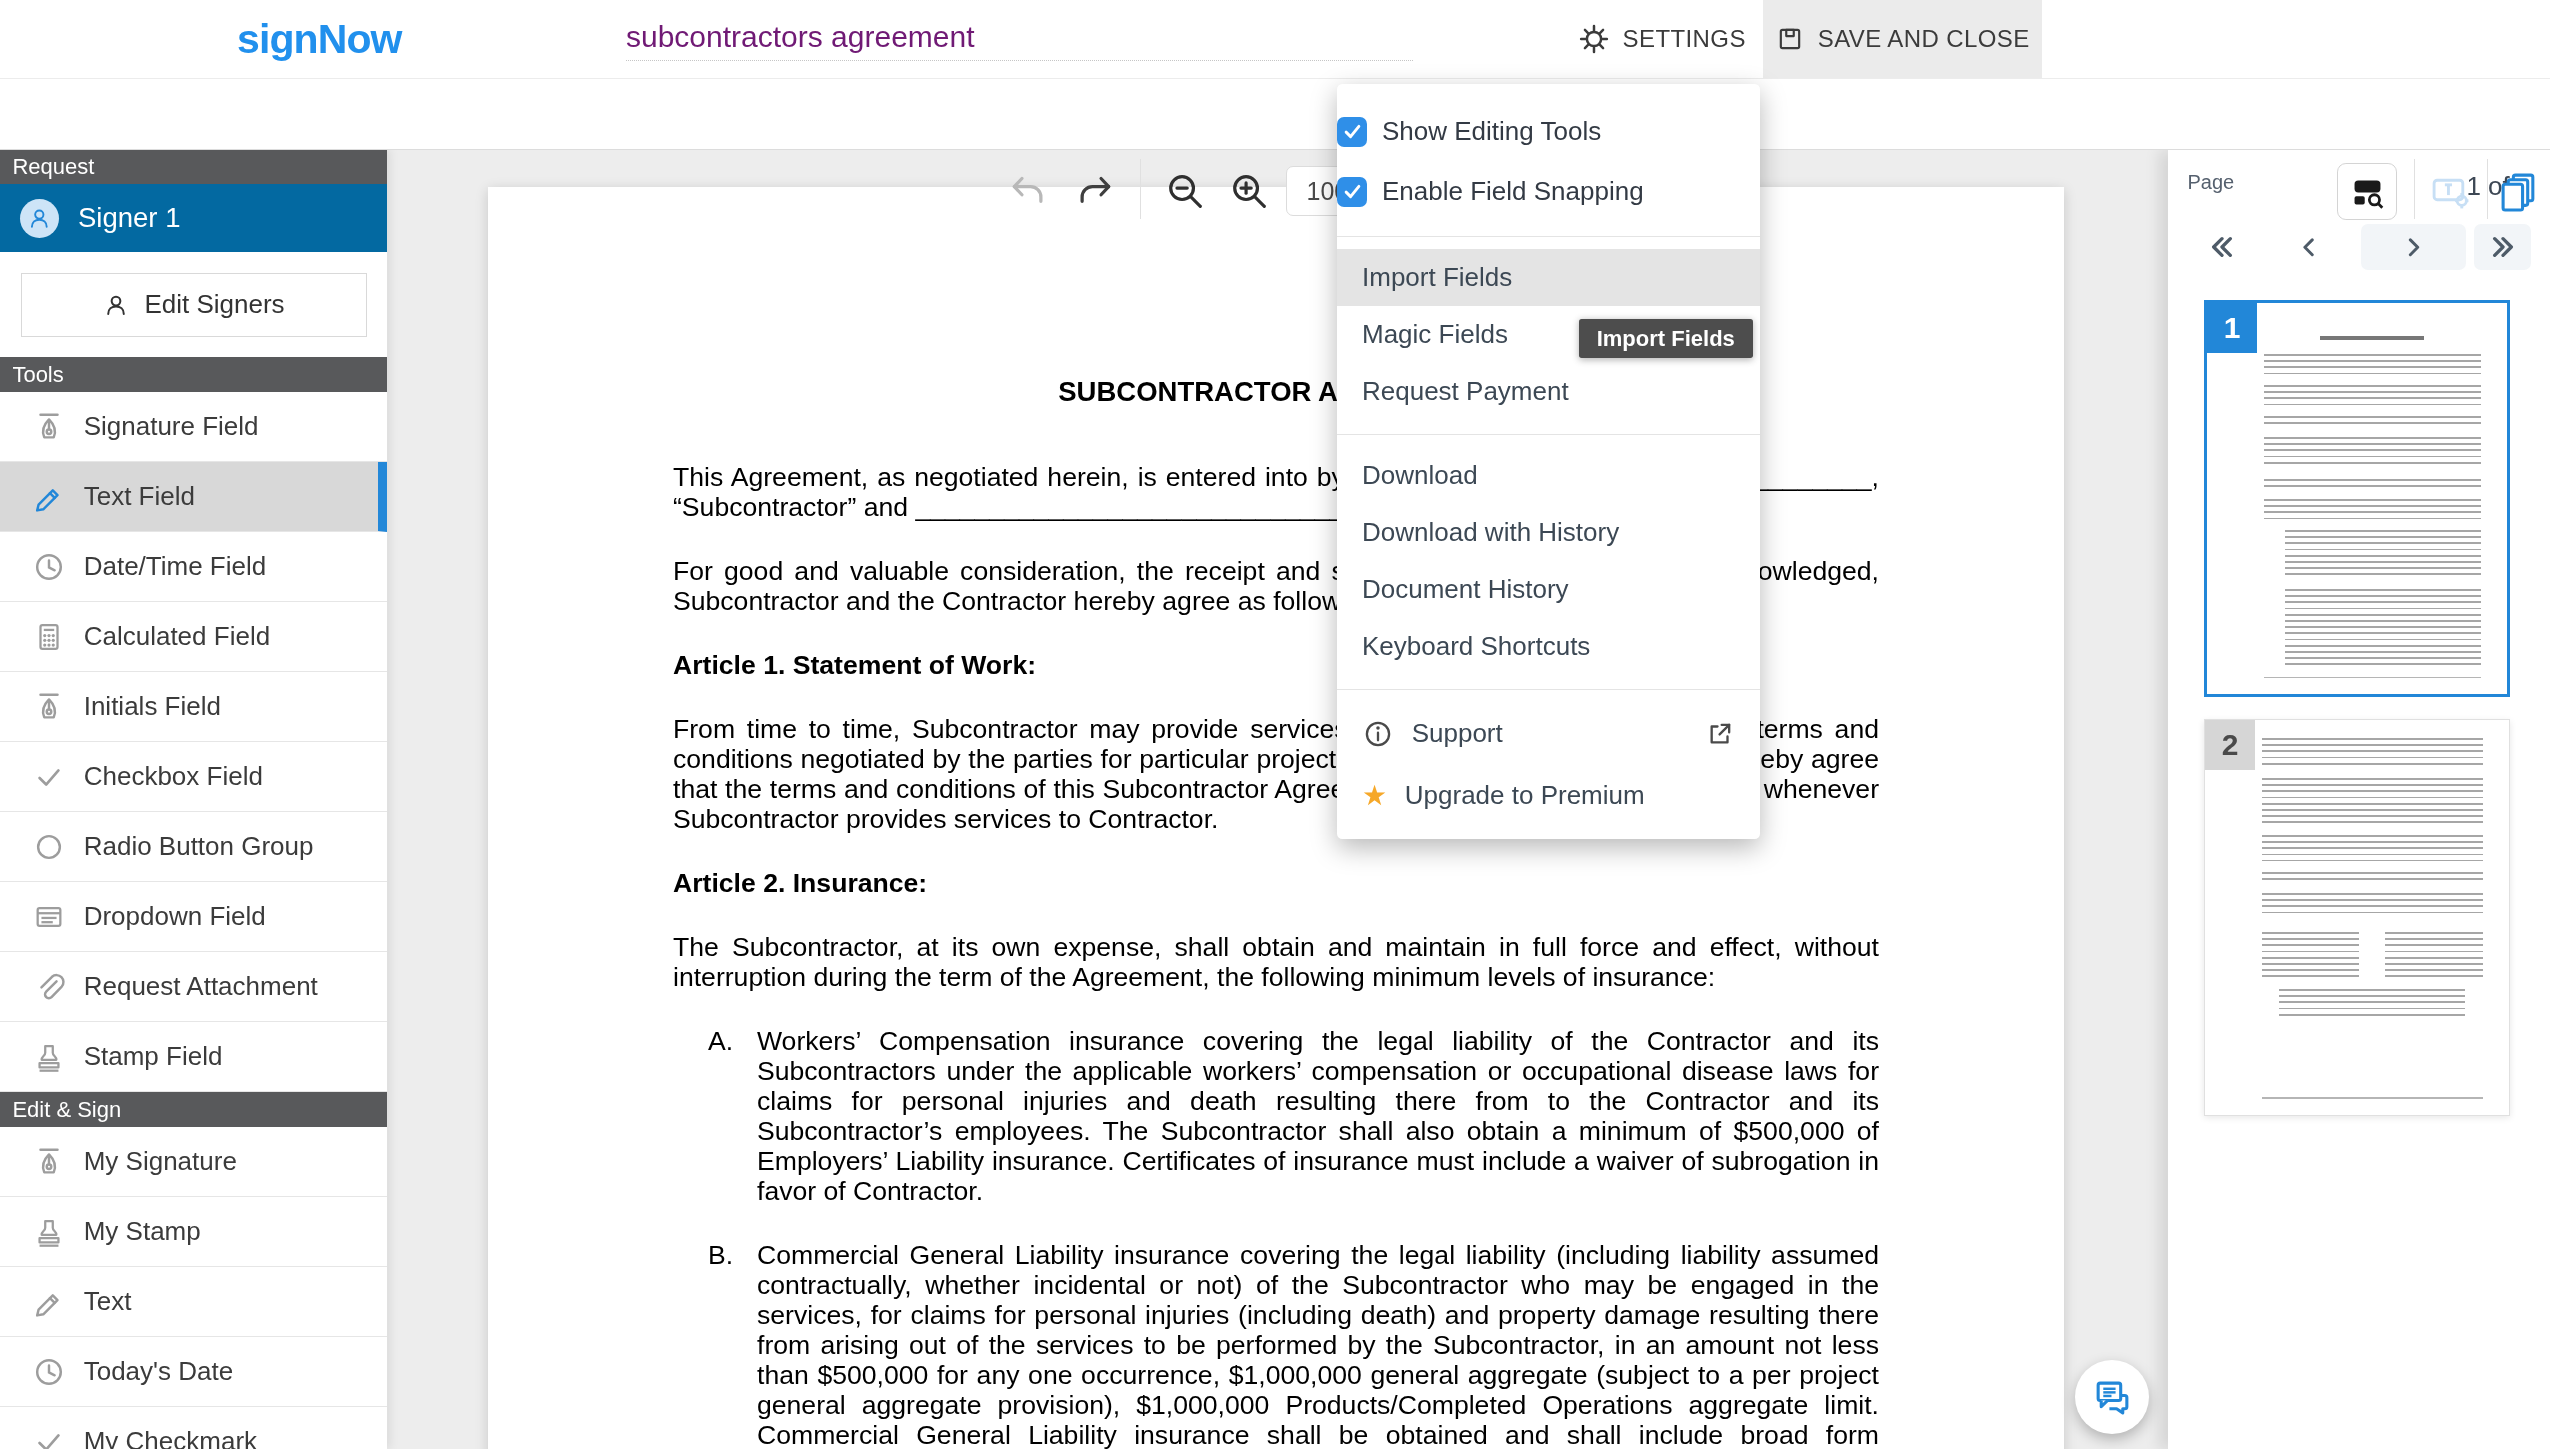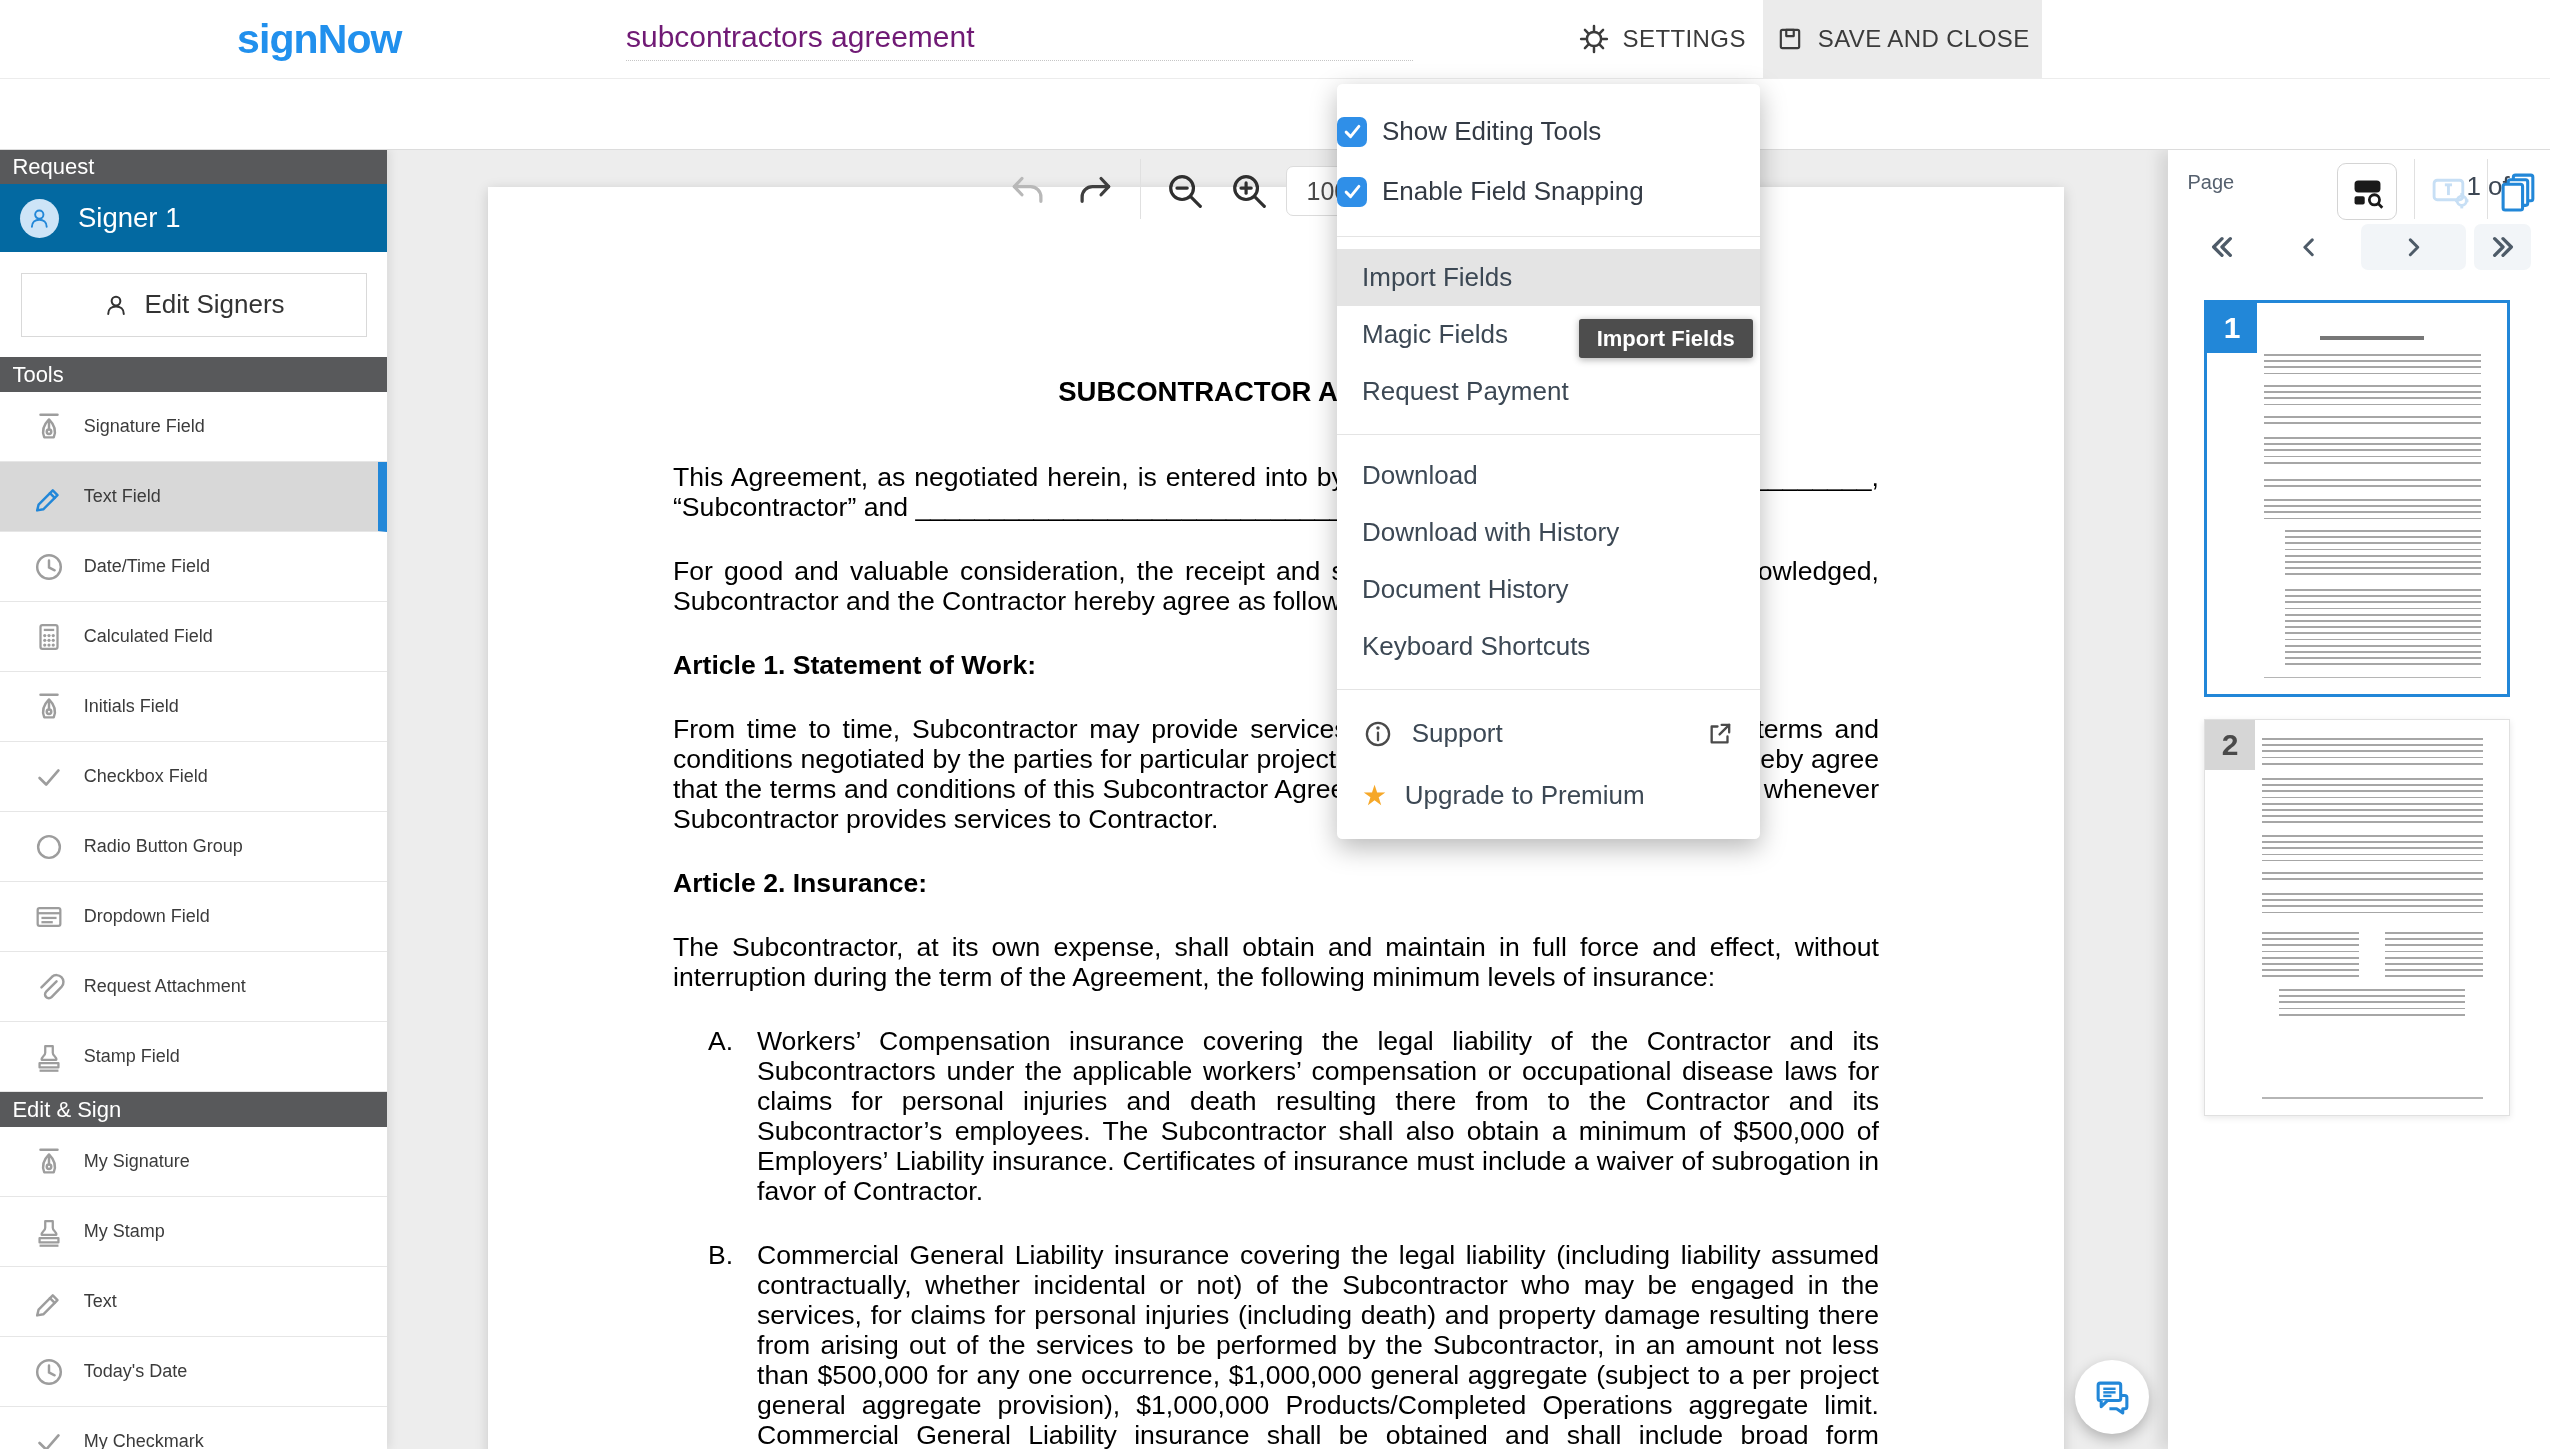--- a/index.html
+++ b/index.html
@@ -35,21 +35,21 @@
            box-shadow:3.5px 0 8.9px rgba(0,0,0,.08);}
   .secbar{height:35px;background:#58595b;color:#fff;font-size:22px;display:flex;align-items:center;padding-left:12.4px;}
   #signer-row{height:68px;background:#0369a1;display:flex;align-items:center;gap:19.5px;padding-left:19.5px;cursor:pointer;}
   #signer-row .avatar{width:39px;height:39px;border-radius:50%;background:#cde4f7;display:flex;align-items:center;justify-content:center;color:#2287d8;}
   #signer-row .lbl{color:#fff;font-size:27.5px;}
   #edit-signers-wrap{height:105px;display:flex;align-items:center;justify-content:center;}
   #edit-signers{width:344px;height:62px;border:0.9px solid #d9d9d9;background:#fff;display:flex;align-items:center;
                 justify-content:center;gap:14px;font-size:26px;color:#333;cursor:pointer;}
   .tool-row{height:70px;border-bottom:0.9px solid #e6e6e6;display:flex;align-items:center;gap:17.7px;
             padding-left:32px;color:#9d9d9d;cursor:pointer;background:#fff;box-sizing:border-box;}
-  .tool-row .tlabel{font-size:18px;color:#3b3b3b;}
+  .tool-row .tlabel{font-size:26px;color:#3b3b3b;}
   .tool-row.selected{background:#d8d8d8;border-right:9.7px solid #2287d8;}
   .tool-row.selected .ticon{color:#2287d8;}
 
   
   #page{left:488px;top:187px;width:1576px;height:1524px;background:#fff;z-index:1;
         box-shadow:0 2.7px 12.4px rgba(0,0,0,.16);box-sizing:border-box;padding:190px 185px 0 185px;
         font-size:26.6px;line-height:30px;color:#000;}
   #page .doc-title{text-align:center;font-weight:bold;font-size:27.5px;margin:0 0 55px 0;}
   #page p{margin:0 0 34px 0;text-align:justify;}
   #page .heading{font-weight:bold;margin:0 0 34px 0;}

